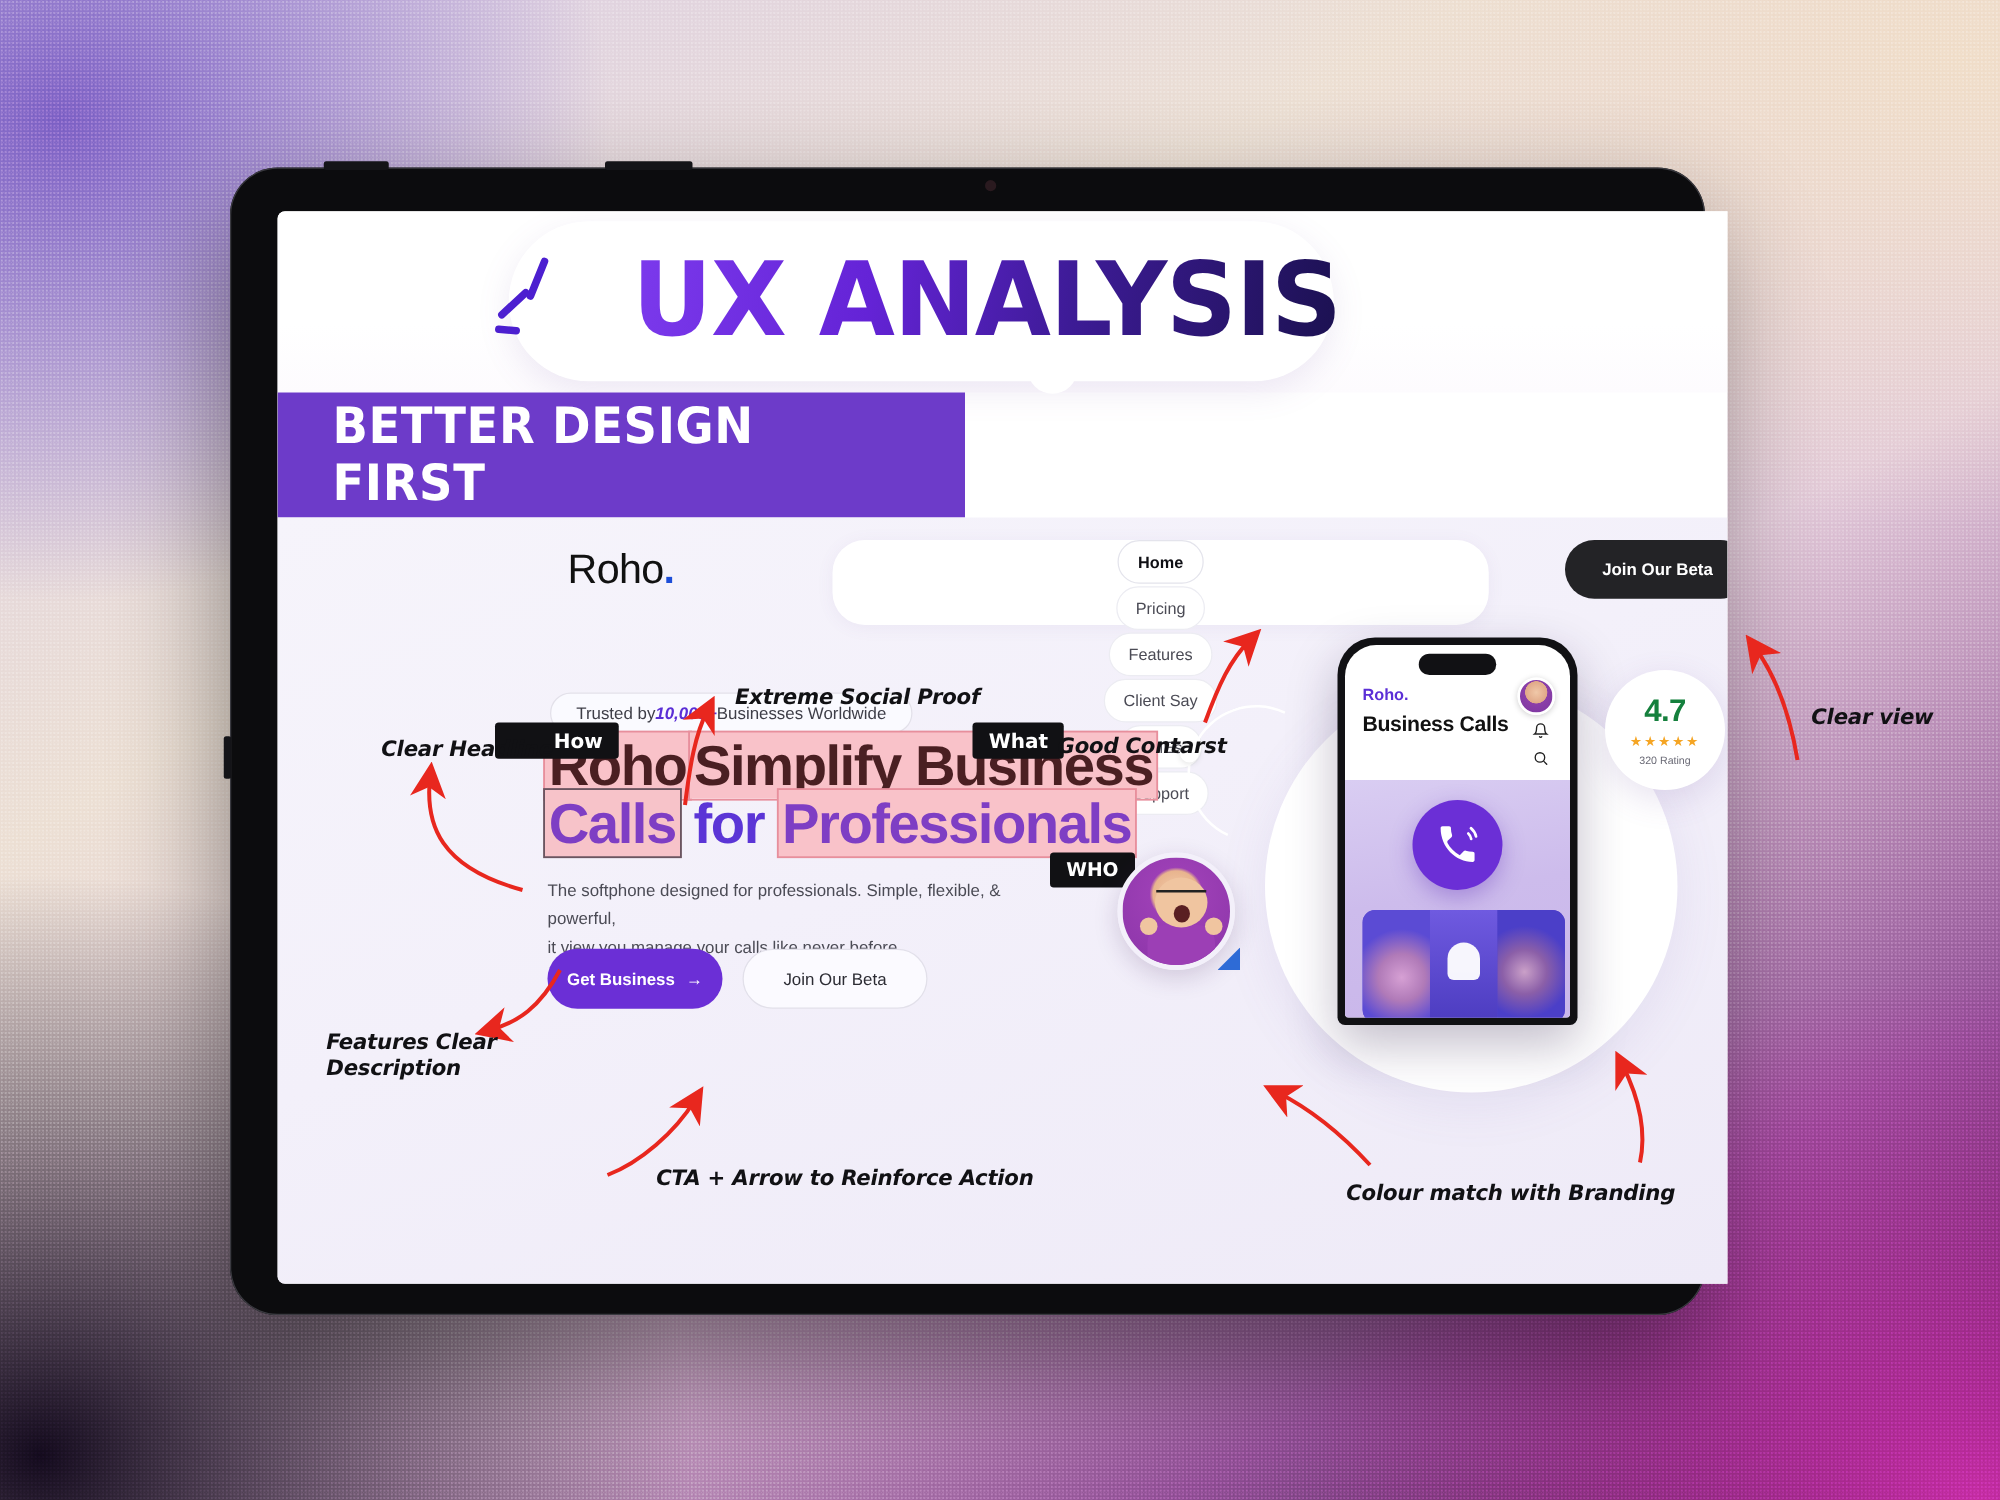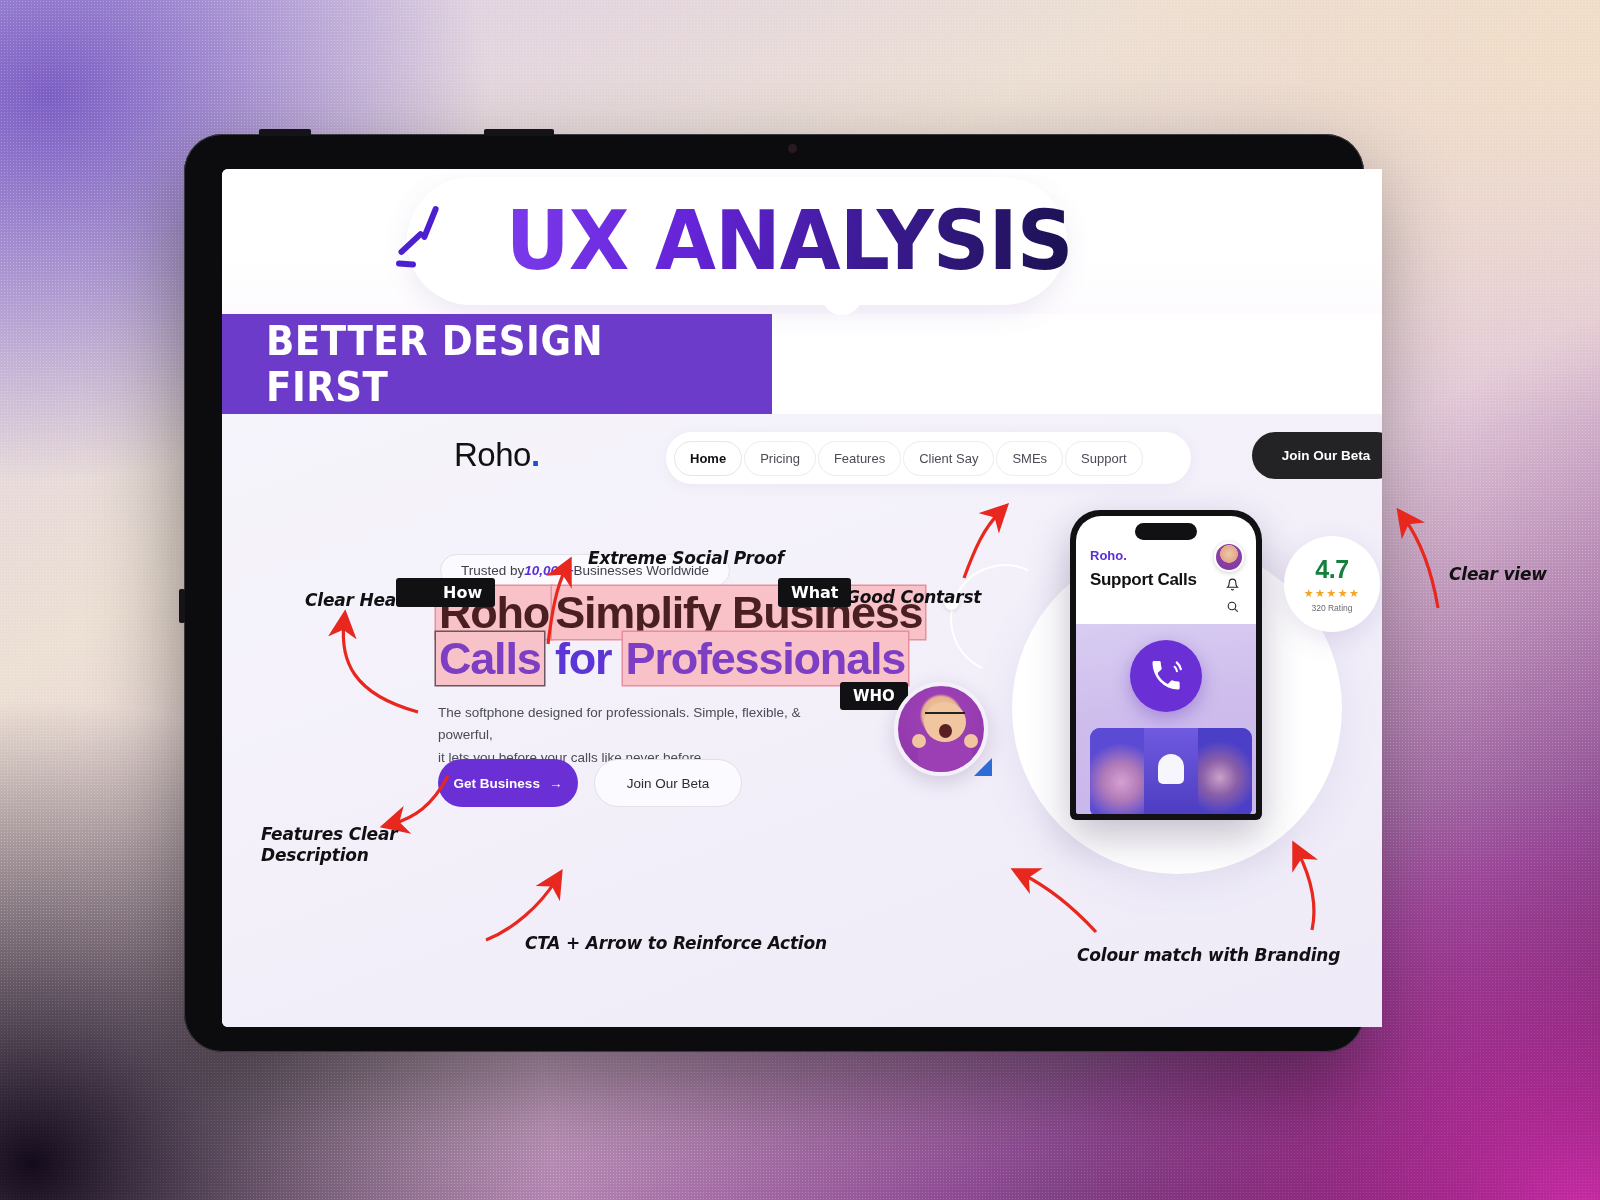--- a/index.html
+++ b/index.html
@@ -93,23 +93,23 @@
     background:linear-gradient(160deg,#f6f4fb 0%,#f3f0fa 45%,#eeeaf7 100%);
     overflow:hidden;
   }
   .logo{
     position:absolute; left:232px; top:22px; font-size:33px; color:#111;
     font-weight:400; letter-spacing:-.5px;
   }
   .logo b{ color:#1d4ed8; font-weight:700; }
 
   .navwrap{
-    position:absolute; left:444px; top:18px; width:525px; height:52px;
+    position:absolute; left:444px; top:18px; width:525px; height:68px;
     background:#fff; border-radius:26px; display:flex; align-items:center;
-    padding:0 8px; gap:2px; box-shadow:0 2px 14px rgba(110,80,160,.07);
+    padding:0 8px; gap:2px; box-shadow:0 2px 14px rgba(110,80,160,.07);flex-direction:column;
   }
   .navpill{
     flex:0 0 auto; padding:9px 15px; border-radius:18px; font-size:13px;
     color:#4b4b55; border:1px solid #ececf2; background:#fff; white-space:nowrap;
   }
   .navpill.active{ color:#0f0f14; font-weight:700; border-color:#e4e4ec; }
 
   .beta-top{
     position:absolute; left:1030px; top:18px; width:148px; height:47px;
     background:#232326; border-radius:24px; color:#fff; font-size:13.5px;
@@ -321,41 +321,41 @@
         <span class="hl">Roho</span><span class="hl">Simplify Business</span><br>
         <span class="hl-plain pur">Calls</span> <span class="blu">for</span> <span class="hl pur">Professionals</span>
       </div>
 
       <div class="tag tag-how">How</div>
       <div class="tag tag-what">What</div>
       <div class="tag tag-who">WHO</div>
 
       <div class="sub">
         <span>The softphone designed for professionals. Simple, flexible, &amp; powerful,</span><br>
-        <span>it lets you before your calls like never before.</span>
+        <span>it view you manage your calls like never before.</span>
       </div>
 
       <div class="cta-row">
         <div class="cta-primary">
           <span>Get Business</span>
           <span>→</span>
         </div>
         <div class="cta-ghost">Join Our Beta</div>
       </div>
 
       <div class="circle-bg"></div>
       <div class="arc-line"></div>
       <div class="white-dot"></div>
 
       <div class="phone">
         <div class="phone-screen">
           <div class="notch"></div>
           <div class="ph-top">
             <div class="ph-logo">Roho.</div>
-            <div class="ph-title">Support Calls</div>
+            <div class="ph-title">Business Calls</div>
             <div class="ph-avatar"></div>
             <div class="ph-ico ph-bell">
               <svg width="13" height="13" viewBox="0 0 24 24" fill="none" stroke="#222" stroke-width="2" stroke-linecap="round">
                 <path d="M18 8a6 6 0 0 0-12 0c0 7-3 9-3 9h18s-3-2-3-9"></path>
                   <path d="M13.7 21a2 2 0 0 1-3.4 0"></path>
               </svg>
             </div>
             <div class="ph-ico ph-search">
               <svg width="13" height="13" viewBox="0 0 24 24" fill="none" stroke="#222" stroke-width="2" stroke-linecap="round">
                 <circle cx="11" cy="11" r="7"></circle>

